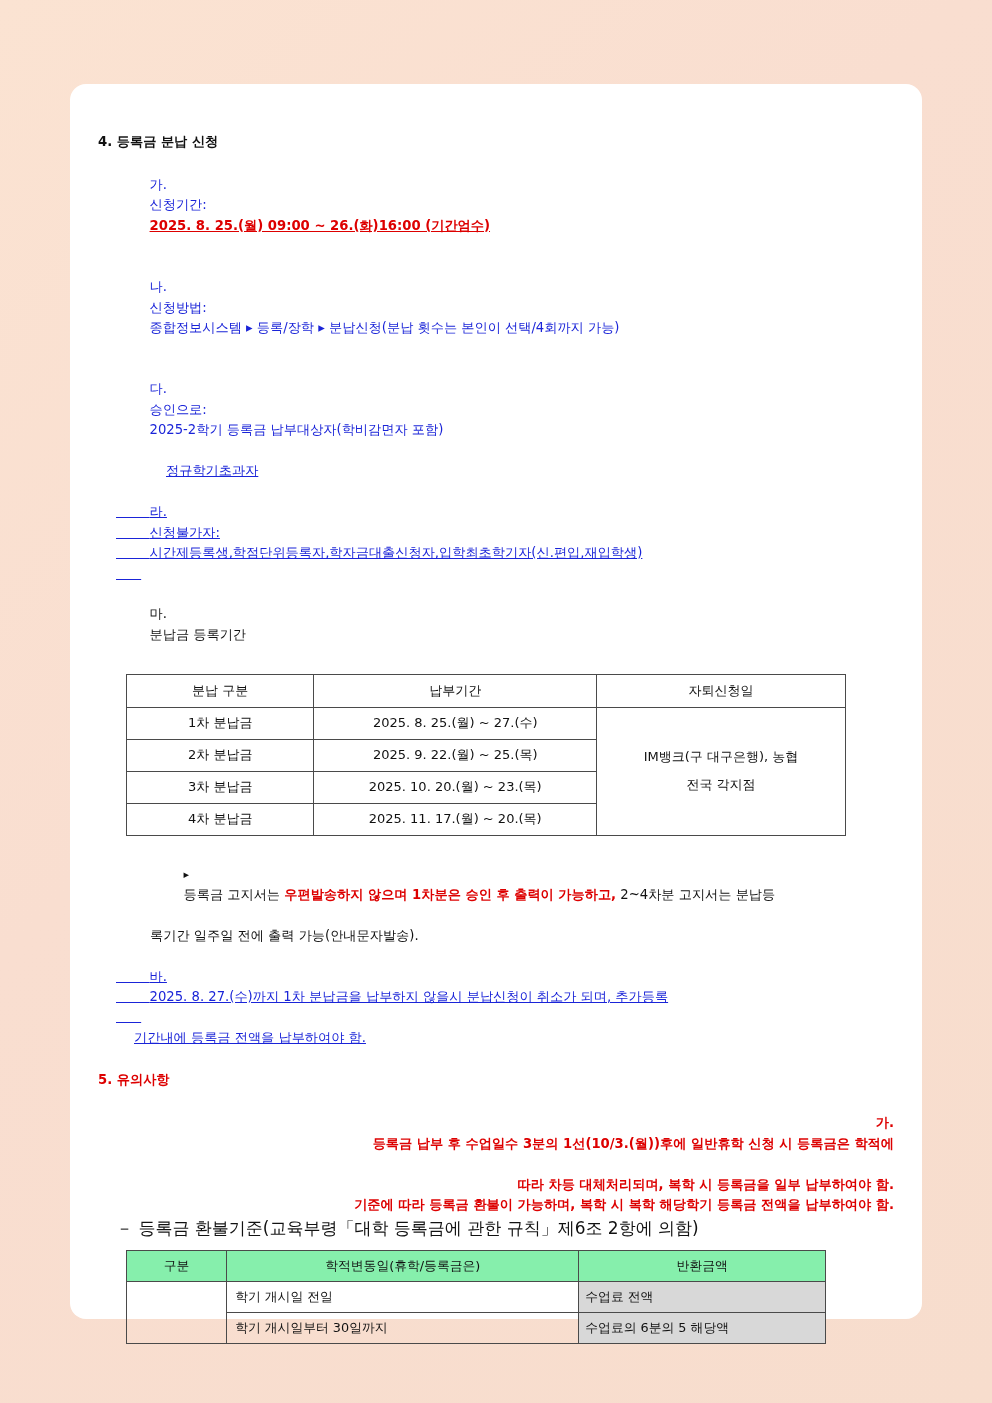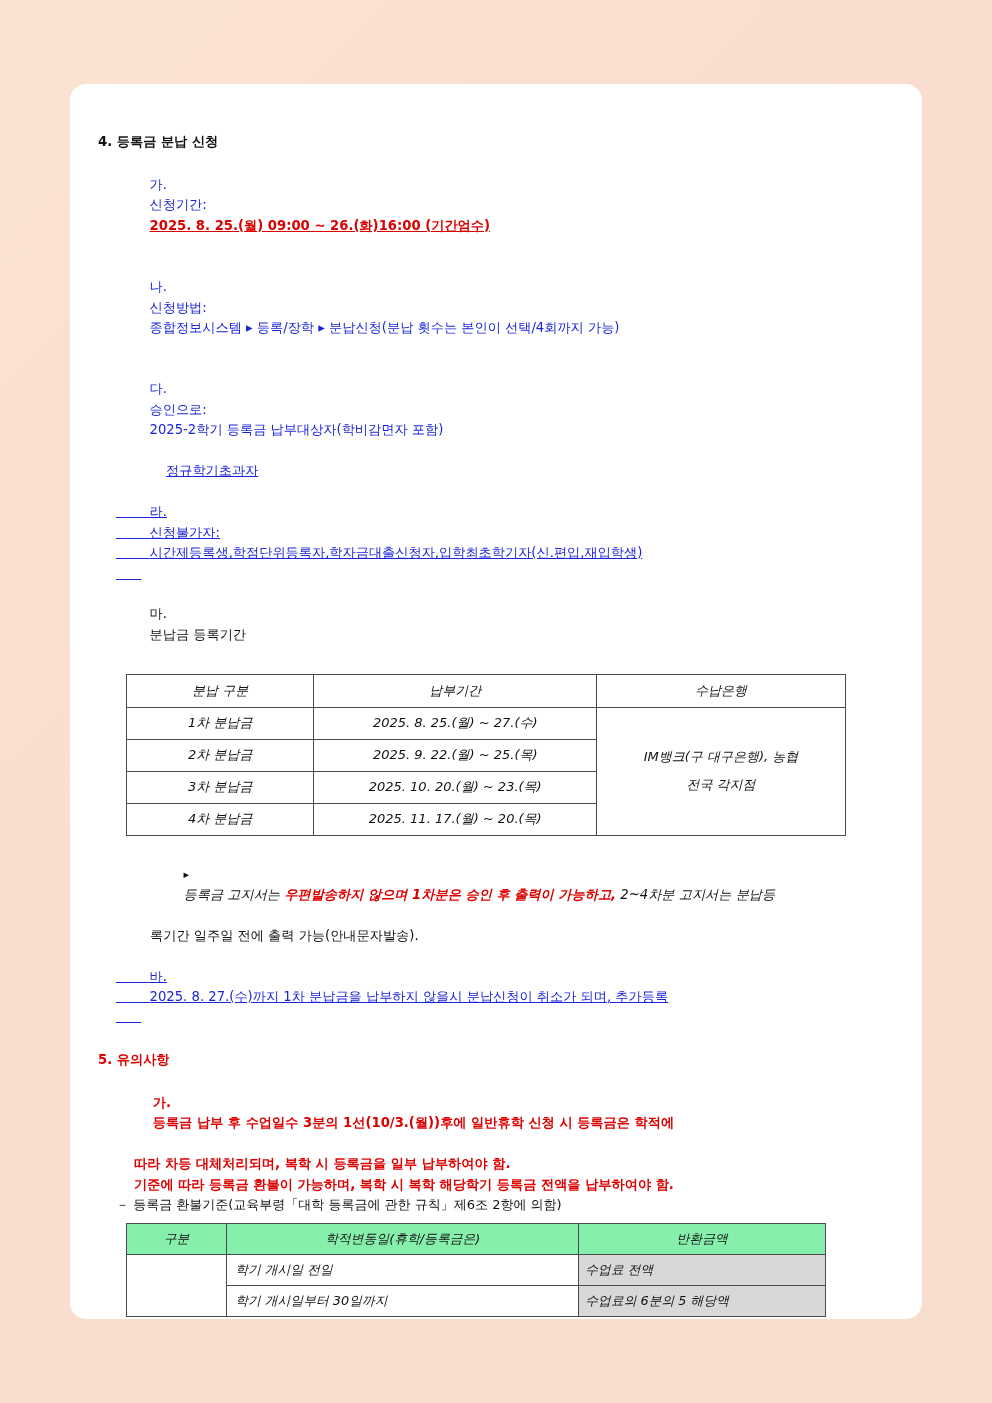--- a/index.html
+++ b/index.html
@@ -27,21 +27,21 @@
   }
   .doc {
     font-size: 13.2px;
     line-height: 1.55;
     color: #111;
   }
   
   .blue { color: #1a24d8; }
   .red  { color: #dd0000; }
   .black { color: #111; }
-  .bold { font-weight: bold; }
+  .bold { font-weight: bold; text-align: right; }
   .ul { text-decoration: underline; }
   .sec-title {
     font-weight: bold;
     margin-bottom: 2px;
   }
   .row {
     display: block;
     white-space: pre-wrap;
   }
   .ind1 { padding-left: 18px; }
@@ -51,42 +51,41 @@
   .hang {
     padding-left: 36px;
     text-indent: -18px;
   }
 
   
   table.grid {
     border-collapse: collapse;
     margin: 8px 0 8px 28px;
     font-size: 13px;
-    font-style: italic;
   }
   table.grid td, table.grid th {
     border: 1px solid #4a4a4a;
     padding: 3px 6px;
     text-align: center;
     font-weight: normal;
   }
   table.t1 { width: 720px; }
   table.t1 th { height: 26px; }
   table.t1 td { height: 25px; }
 
   table.t2 { width: 700px; font-size: 12.8px; }
   table.t2 th { background: #86efac; height: 24px; }
   table.t2 td { height: 24px; }
   table.t2 td.left { text-align: left; padding-left: 8px; }
   table.t2 td.shade { background: #d8d8d8; text-align: left; }
   table.t2 td.vh { width: 92px; }
 
   .tri { font-size: 11px; }
   .gap-lg { height: 22px; }
-  .note { font-size: 13px; }
+  .note { font-size: 17px; }
 </style>
 </head>
 <body>
 
 <div class="page-wrap">
   <div class="sheet">
     <div class="doc">
 
       <div class="sec-title black">4. 등록금 분납 신청</div>
 
@@ -119,21 +118,21 @@
       <div class="row ind1 black">
         <span>마.</span>
         <span>분납금 등록기간</span>
       </div>
 
       <table class="grid t1">
         <tbody>
             <tr>
           <th style="width:185px">분납 구분</th>
           <th style="width:285px">납부기간</th>
-          <th style="width:250px">수납은행</th>
+          <th style="width:250px">자퇴신청일</th>
         </tr>
         <tr>
           <td>1차 분납금</td>
           <td>2025. 8. 25.(월) ~ 27.(수)</td>
           <td rowspan="4">
             <div>IM뱅크(구 대구은행), 농협</div>
             <div style="height:8px"></div>
             <div>전국 각지점</div>
           </td>
         </tr>
@@ -145,30 +144,31 @@
           <td>3차 분납금</td>
           <td>2025. 10. 20.(월) ~ 23.(목)</td>
         </tr>
         <tr>
           <td>4차 분납금</td>
           <td>2025. 11. 17.(월) ~ 20.(목)</td>
         </tr>
       </tbody>
         </table>
 
-      <div class="row hang black" style="padding-left:52px; text-indent:-22px;font-style:italic;">
+      <div class="row hang black" style="padding-left:52px; text-indent:-22px;">
         <span class="tri">▸</span>
         <span>등록금 고지서는 </span><span class="red bold">우편발송하지 않으며 1차분은 승인 후 출력이 가능하고,</span><span> 2~4차분 고지서는 분납등</span>
       </div>
       <div class="row ind3 black">록기간 일주일 전에 출력 가능(안내문자발송).</div>
 
       <div class="row ind1 blue ul">
         <span>바.</span>
         <span>2025. 8. 27.(수)까지 1차 분납금을 납부하지 않을시 분납신청이 취소가 되며, 추가등록</span>
       </div>
+      <div class="row ind2 blue ul">기간내에 등록금 전액을 납부하여야 함.</div>
 
       <div class="gap-lg"></div>
 
       <div class="sec-title red">5. 유의사항</div>
 
       <div class="row ind1 red bold">
         <span>가.</span>
         <span>등록금 납부 후 수업일수 3분의 1선(10/3.(월))후에 일반휴학 신청 시 등록금은 학적에</span>
       </div>
       <div class="row ind2 red bold">따라 차등 대체처리되며, 복학 시 등록금을 일부 납부하여야 함.</div>

